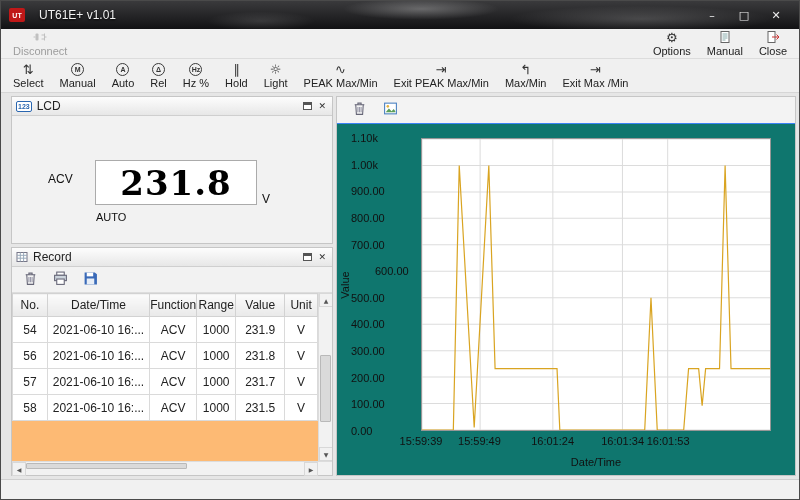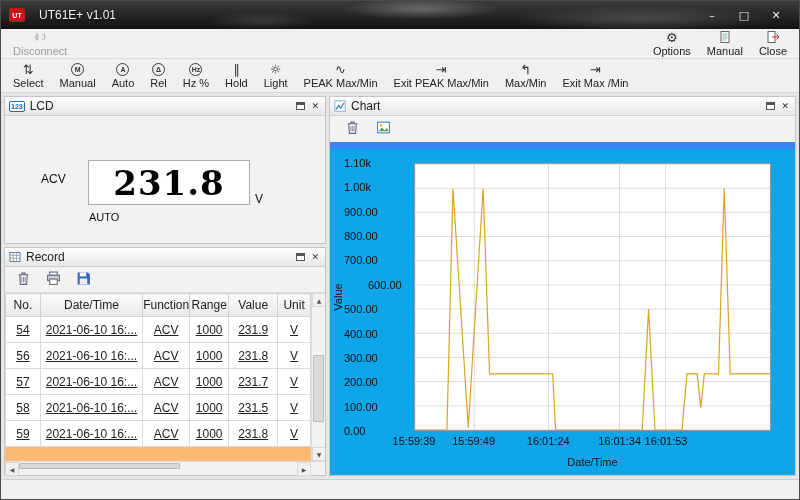--- a/index.html
+++ b/index.html
@@ -31,21 +31,21 @@
   .tb-icon svg{width:14px;height:14px;}
   .tb-label{font-size:11px;color:#222;white-space:nowrap;}
   .tbtn.disabled .tb-label{color:#9d9d9d;}
   .tbtn.disabled .tb-icon{opacity:.55;filter:grayscale(1);}
   .gl{font-family:"DejaVu Sans",sans-serif;font-size:13px;line-height:13px;color:#333;}
   .circle-icon{width:13px;height:13px;border:1px solid #3a3a3a;border-radius:50%;display:flex;align-items:center;
     justify-content:center;font-size:7px;font-weight:bold;color:#333;line-height:1;}
 
   
   .main{flex:1;min-height:0;display:flex;gap:3px;padding:3px;background:#e6e6e6;}
-  .left-col{width:322px;flex:none;display:flex;flex-direction:column;gap:3px;min-height:0;}
+  .left-col{width:322px;flex:none;display:flex;flex-direction:column;gap:3px;min-height:0;margin-left:7px;}
   .panel{background:#f5f5f5;border:1px solid #c6c6c6;display:flex;flex-direction:column;min-height:0;min-width:0;}
   .panel-header{height:19px;flex:none;display:flex;align-items:center;gap:5px;padding:0 4px;
     background:linear-gradient(#fdfdfd,#e7e7e7);border-bottom:1px solid #cfcfcf;font-size:12px;}
   .panel-title{color:#222;}
   .ph-buttons{margin-left:auto;display:flex;align-items:center;gap:6px;padding-right:2px;}
   .float-btn{width:9px;height:8px;border:1px solid #555;position:relative;background:#fff;}
   .float-btn::before{content:"";position:absolute;left:0;right:0;top:0;height:2px;background:#555;}
   .close-btn{font-family:"DejaVu Sans",sans-serif;font-size:9px;color:#333;line-height:9px;}
   .close-btn::before{content:"✕";}
   .badge123{color:#2a66b0;border:1px solid #2a66b0;background:#fff;font-size:7px;font-weight:bold;
@@ -66,35 +66,35 @@
   .record-panel{flex:1;}
   .record-toolbar{height:26px;flex:none;display:flex;align-items:center;gap:13px;padding:0 10px;background:#f2f2f2;border-bottom:1px solid #ddd;}
   .icon-btn{border:none;background:none;padding:1px;display:flex;align-items:center;justify-content:center;cursor:default;}
   .icon-btn svg{width:15px;height:15px;}
   .record-content{flex:1;min-height:0;display:flex;overflow:hidden;background:#fdba74;}
   .table-wrap{flex:1;overflow:hidden;}
   table{width:100%;border-collapse:collapse;table-layout:fixed;}
   th{font-weight:normal;background:linear-gradient(#fbfbfb,#e9e9e9);border:1px solid #d2d2d2;height:23px;
      font-size:12px;overflow:hidden;white-space:nowrap;text-align:center;}
   td{border:1px solid #dadada;background:#fff;height:26px;font-size:12px;text-align:center;
-     overflow:hidden;white-space:nowrap;padding:0 1px;text-decoration:underline;}
+     overflow:hidden;white-space:nowrap;padding:0 1px;}
   .vscroll{width:14px;flex:none;display:flex;flex-direction:column;background:#f2f2f2;border-left:1px solid #dcdcdc;}
   .sb-arrow{height:14px;width:14px;flex:none;display:flex;align-items:center;justify-content:center;
     font-family:"DejaVu Sans",sans-serif;font-size:6px;color:#555;background:#f1f1f1;border:1px solid #d8d8d8;}
   .sb-track{flex:1;position:relative;}
   .sb-thumb{position:absolute;left:1px;right:1px;top:34%;height:48%;background:#dadada;border:1px solid #b9b9b9;border-radius:1px;}
   .hscroll{height:14px;flex:none;display:flex;background:#f2f2f2;border-top:1px solid #dcdcdc;}
   .sb-track.h{flex:1;position:relative;}
   .sb-thumb.h{position:absolute;top:1px;bottom:1px;left:0;width:58%;background:#dadada;border:1px solid #b9b9b9;}
   .sb-corner{width:14px;flex:none;background:#f2f2f2;}
 
   
   .chart-panel{flex:1;}
   .chart-toolbar{height:26px;flex:none;display:flex;align-items:center;gap:14px;padding:0 14px;background:#f3f3f3;}
-  .chart-body{flex:1;position:relative;background:#0ea5e9;border-top:7px solid #3b82f6;min-height:0;}
+  .chart-body{flex:1;position:relative;background:#0f766e;border-top:1px solid #3b82f6;min-height:0;}
   .ylabel-wrap{position:absolute;left:0;top:14px;bottom:44px;width:16px;display:flex;align-items:center;justify-content:center;}
   .ylabel-wrap span{transform:rotate(-90deg);white-space:nowrap;font-size:11px;color:#111;}
   .yticks{position:absolute;left:14px;top:14px;bottom:44px;width:66px;}
   .ytick{position:absolute;left:0;font-size:11px;color:#111;line-height:12px;}
   .plot{position:absolute;left:84px;top:14px;right:24px;bottom:44px;border:1px solid #979797;background:#fff;}
   .plot svg{position:absolute;inset:0;width:100%;height:100%;display:block;}
   .xticks{position:absolute;left:84px;right:24px;bottom:26px;height:14px;}
   .xtick{position:absolute;transform:translateX(-50%);font-size:11px;color:#111;white-space:nowrap;}
   .xlabel{position:absolute;left:84px;right:24px;bottom:7px;text-align:center;font-size:11px;color:#111;}
 
@@ -325,28 +325,20 @@
                     <td>V</td>
                   </tr>
                   <tr>
                     <td>58</td>
                     <td>2021-06-10 16:...</td>
                     <td>ACV</td>
                     <td>1000</td>
                     <td>231.5</td>
                     <td>V</td>
                   </tr>
-                  <tr>
-                    <td>59</td>
-                    <td>2021-06-10 16:...</td>
-                    <td>ACV</td>
-                    <td>1000</td>
-                    <td>231.8</td>
-                    <td>V</td>
-                  </tr>
                 </tbody>
             </table>
           </div>
           <div class="vscroll">
             <div class="sb-arrow">▲</div>
             <div class="sb-track">
                 <div class="sb-thumb"></div>
               </div>
             <div class="sb-arrow">▼</div>
           </div>
@@ -357,33 +349,20 @@
               <div class="sb-thumb h"></div>
             </div>
           <div class="sb-arrow">▶</div>
           <div class="sb-corner"></div>
         </div>
       </section>
 
     </div>
 
     <section class="panel chart-panel">
-      <div class="panel-header">
-        <span class="hdr-icon">
-          <svg viewBox="0 0 12 12">
-              <rect x="0.8" y="0.8" width="10.4" height="10.4" fill="#fff" stroke="#8ab0d8"></rect>
-              <path d="M2 9.5l2.6-4 2 2.5L10 3" fill="none" stroke="#2a7fd4" stroke-width="1.3"></path>
-            </svg>
-        </span>
-        <span class="panel-title">Chart</span>
-        <div class="ph-buttons">
-          <span class="float-btn"></span>
-          <span class="close-btn"></span>
-        </div>
-      </div>
       <div class="chart-toolbar">
         <button class="icon-btn">
           <span><svg viewBox="0 0 14 14">
                 <path d="M2.5 3.5h9M5.5 3.5V2h3v1.5" fill="none" stroke="#667"></path>
                 <path d="M3.5 3.5l.6 9h5.8l.6-9" fill="none" stroke="#667"></path>
                 <path d="M5.5 5.5v5M7 5.5v5M8.5 5.5v5" stroke="#99a" fill="none"></path>
               </svg></span>
         </button>
         <button class="icon-btn">
           <span><svg viewBox="0 0 14 14">

